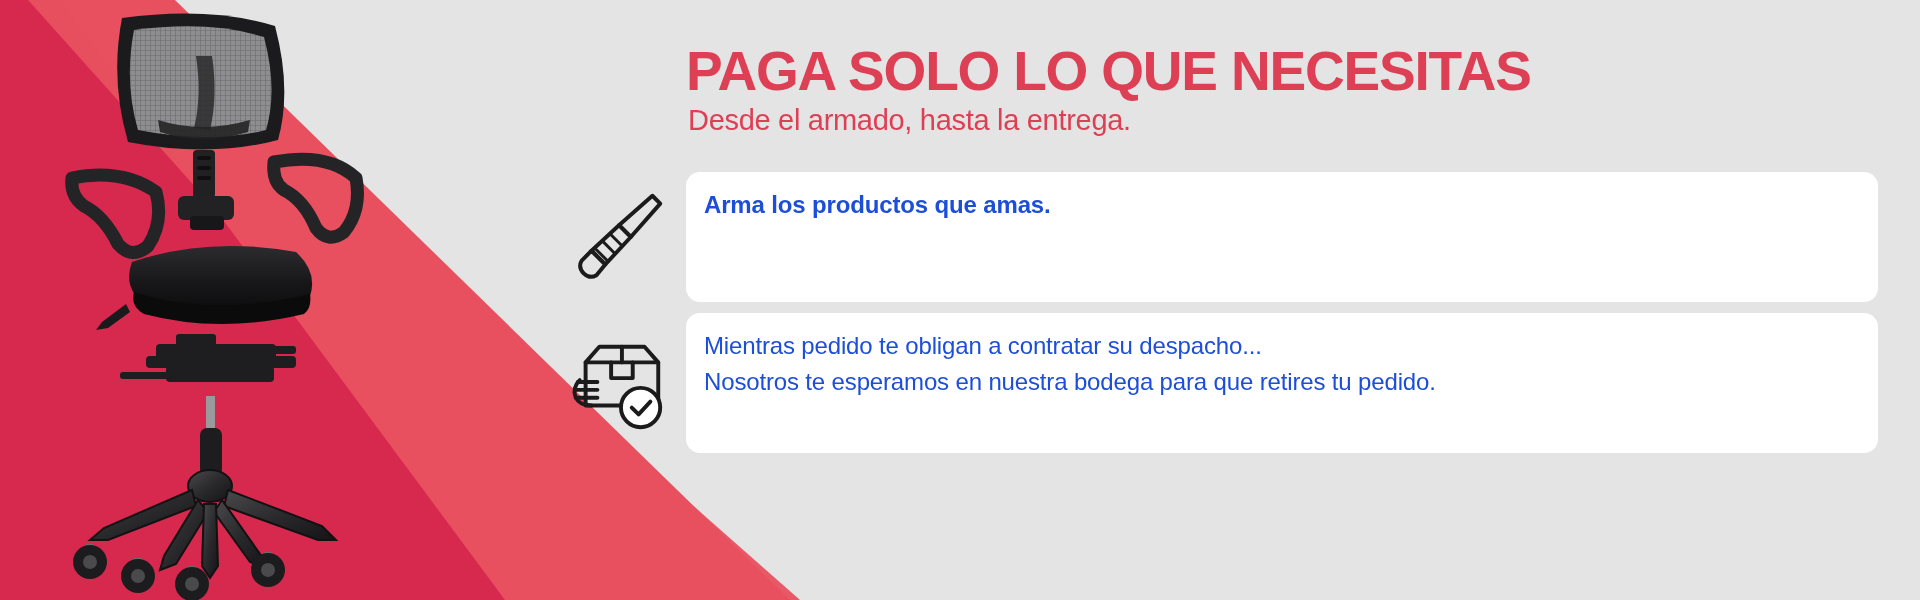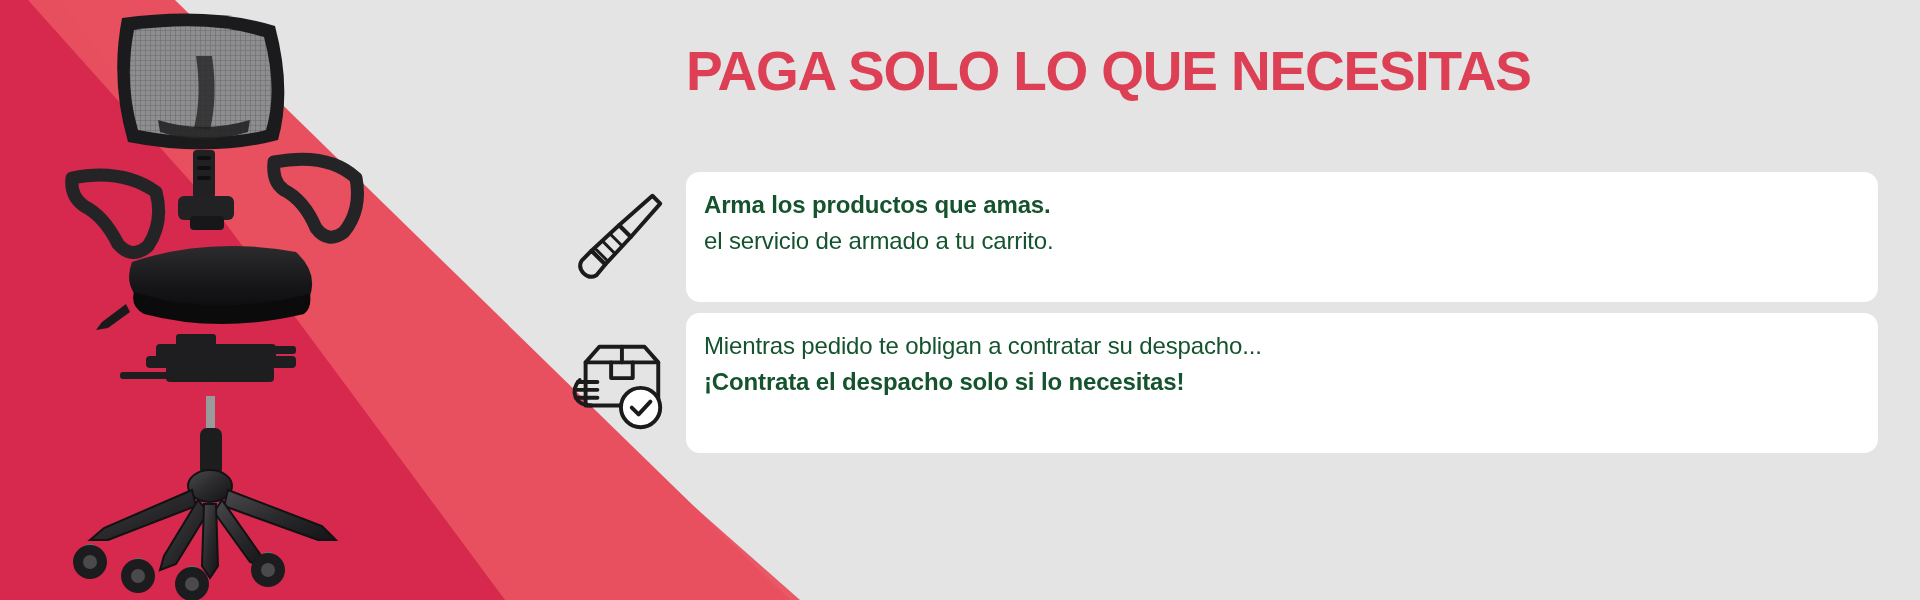--- a/index.html
+++ b/index.html
@@ -46,21 +46,21 @@
     position:absolute;
     background:#ffffff;
     border-radius:14px;
     box-sizing:border-box;
   }
   #card-1{left:0px;top:172px;width:1192px;height:130px;}
   #card-2{left:0px;top:313px;width:1192px;height:140px;}
 
   .card-text{
     position:absolute;left:18px;top:15px;right:22px;
-    color:#14532d;
+    color:#1d4ed8;
   }
   .line{
     font-size:24px;line-height:36px;white-space:nowrap;letter-spacing:-0.15px;
   }
   .line.bold{font-weight:bold;}
 
   .icon-slot{
     position:absolute;
     width:108px;height:108px;
   }
@@ -173,53 +173,53 @@
           <circle cx="0" cy="6" r="7" fill="#4a4a4d"></circle>
         </g>
       </g>
     </svg>
   </div>
 
   <div id="right-col">
 
     <div id="headline">PAGA SOLO LO QUE NECESITAS</div>
 
+    <div id="subtitle">Desde el armado, hasta la entrega.</div>
 
     <div class="card" id="card-1">
       <div class="icon-slot" id="icon-screwdriver">
         <svg viewBox="0 0 110 110" xmlns="http://www.w3.org/2000/svg" fill="none" stroke="#1b1b1b" stroke-width="4" stroke-linecap="round" stroke-linejoin="round">
           <path d="M88 14 L96 22 L66 56 L54 44 Z"></path>
           <path d="M54 44 L66 56 L40 84 L26 70 Z"></path>
           <path d="M26 70 L40 84 L31 95 Q24 99 18 93 Q12 87 16 80 Z"></path>
           <path d="M45 53 L57 65" stroke-width="3"></path>
           <path d="M38 61 L50 73" stroke-width="3"></path>
           <path d="M31 69 L43 81" stroke-width="3"></path>
         </svg>
       </div>
       <div class="card-text">
         <div class="line bold">Arma los productos que amas.</div>
-        <div class="line">el servicio de armado a tu carrito.</div>
       </div>
     </div>
 
     <div class="card" id="card-2">
       <div class="icon-slot" id="icon-package">
         <svg viewBox="0 0 110 110" xmlns="http://www.w3.org/2000/svg" fill="none" stroke="#1b1b1b" stroke-width="4" stroke-linecap="round" stroke-linejoin="round">
           <path d="M22 34 L36 18 L82 18 L96 34 Z"></path>
           <path d="M22 34 L22 78 L96 78 L96 34"></path>
           <path d="M59 18 L59 34"></path>
           <path d="M48 34 L48 50 L70 50 L70 34"></path>
           <path d="M16 52 Q8 60 12 70 Q16 78 28 78" stroke-width="4"></path>
           <path d="M12 62 L34 62" stroke-width="4"></path>
           <path d="M12 70 L34 70" stroke-width="4"></path>
           <path d="M14 54 L34 54" stroke-width="4"></path>
           <circle cx="78" cy="80" r="20" fill="#ffffff"></circle>
           <path d="M69 80 L76 87 L88 74"></path>
         </svg>
       </div>
       <div class="card-text">
         <div class="line">Mientras pedido te obligan a contratar su despacho...</div>
-        <div class="line bold">¡Contrata el despacho solo si lo necesitas!</div>
+        <div class="line">Nosotros te esperamos en nuestra bodega para que retires tu pedido.</div>
       </div>
     </div>
 
   </div>
 </div>
 
 </body></html>

